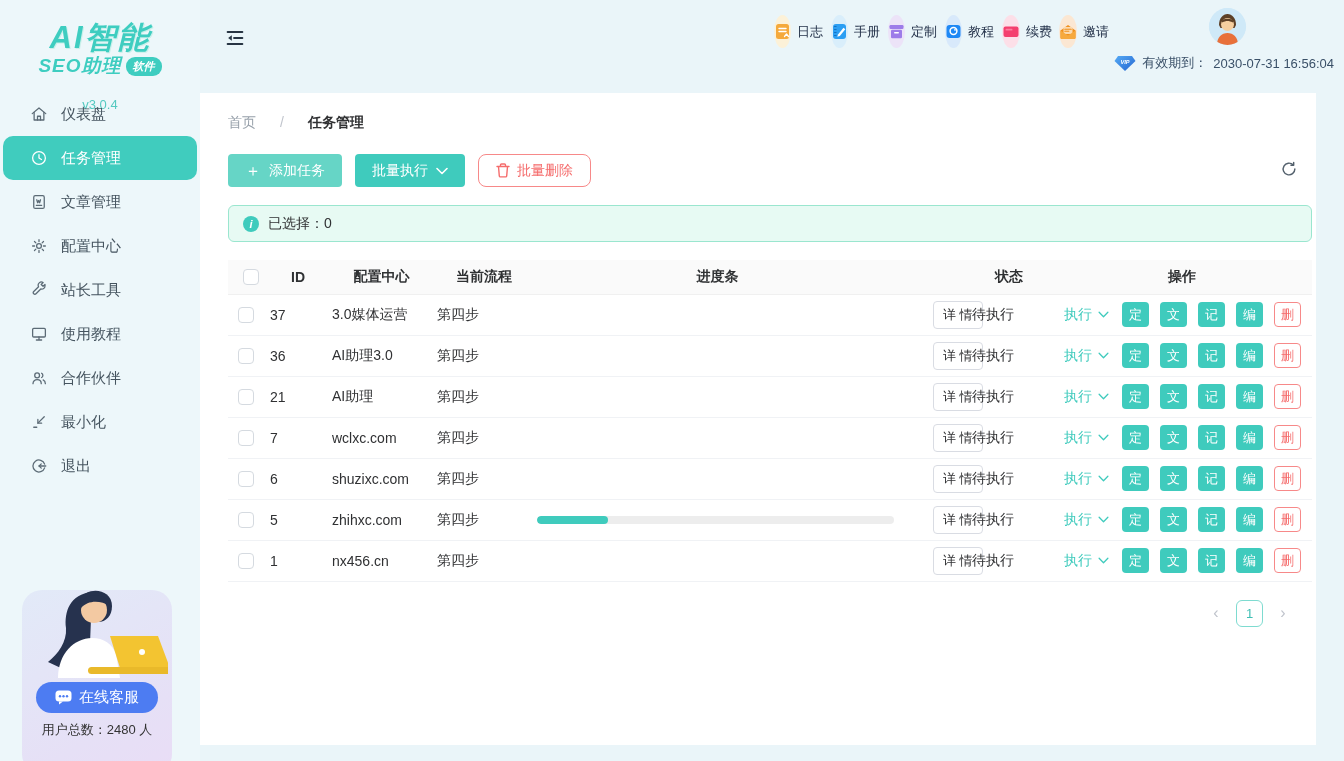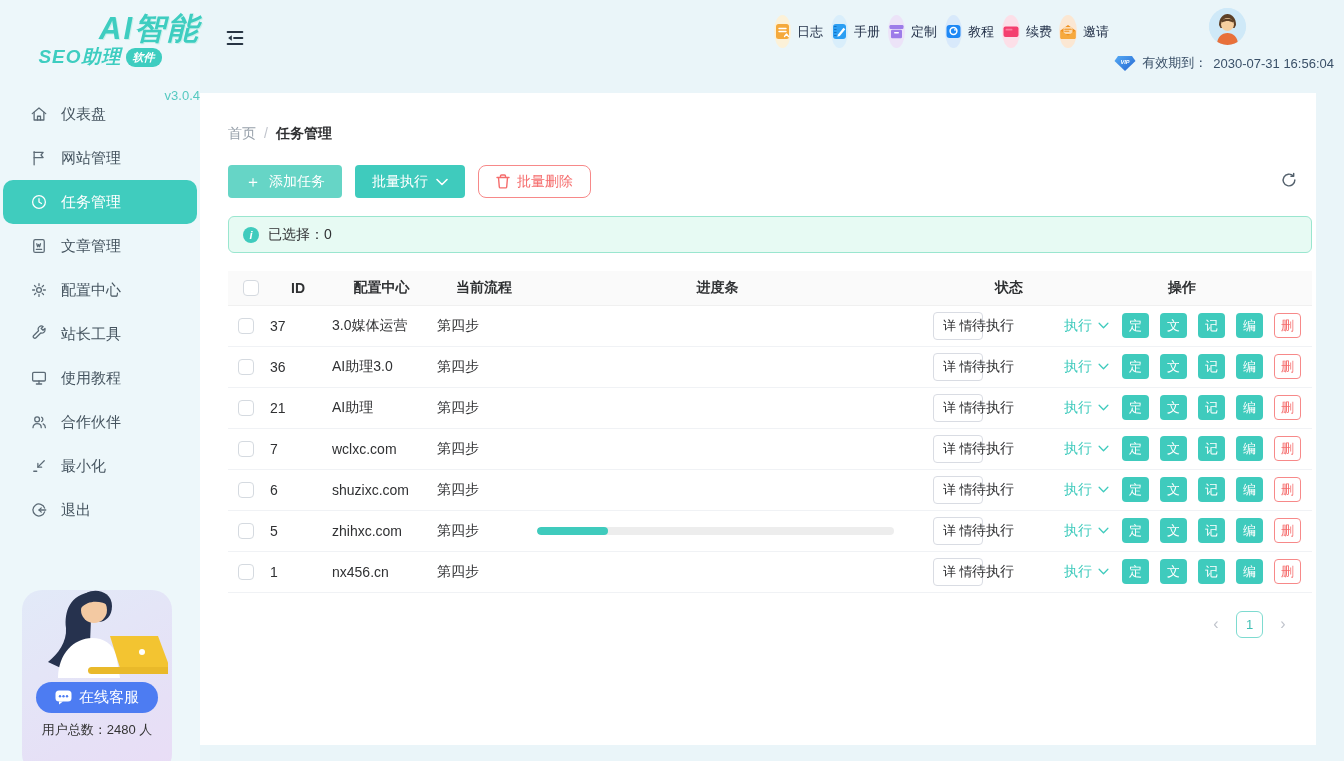--- a/index.html
+++ b/index.html
@@ -8,21 +8,21 @@
     position:relative;
     background:#eaf5f9;
     font-family:"Liberation Sans","DejaVu Sans",sans-serif;
     overflow:hidden;
     color:#303133;
   }
   svg { display:block; }
 
   
   .sidebar { position:absolute; left:0; top:0; width:200px; height:761px; background:#edf7fa; z-index:2; }
-  .logo { text-align:right; padding-top:12px; font-style:italic; }
+  .logo { text-align:center; padding-top:21px; font-style:italic; }
   .logo-line1 { font-size:31px; font-weight:bold; color:#3ecdc0; letter-spacing:2px; line-height:1.1; text-shadow:1px 1px 0 #c9f0ea; }
   .logo-line2-wrap { display:flex; justify-content:center; align-items:center; gap:4px; margin-top:-2px; }
   .logo-line2 { font-size:19px; font-weight:bold; color:#3ecdc0; letter-spacing:1px; }
   .logo-badge { background:#3ecdc0; color:#fff; font-size:11px; border-radius:9px; padding:2px 7px; font-weight:bold; }
   .logo-version { font-style:normal; color:#55c9c0; font-size:13px; margin-top:18px; }
 
   .menu { position:absolute; top:92px; left:0; width:200px; }
   .menu-item { height:44px; display:flex; align-items:center; gap:13px; padding-left:30px; font-size:15px; color:#45545f; cursor:pointer; }
   .menu-item .mi { width:18px; height:18px; color:#5c6b76; flex:0 0 18px; }
   .menu-item.active { background:#40ccbe; color:#fff; border-radius:10px; margin:0 3px; padding-left:27px; }
@@ -43,21 +43,21 @@
   .shortcut-circle { width:33px; height:33px; border-radius:50%; display:flex; align-items:center; justify-content:center; }
   .shortcut-label { font-size:13px; color:#24324a; white-space:nowrap; }
 
   .avatar { position:absolute; left:1009px; top:8px; width:37px; height:37px; border-radius:50%; background:#cfe9f8; overflow:hidden; cursor:pointer; }
   .vip-row { position:absolute; right:10px; top:54px; display:flex; align-items:center; gap:6px; font-size:13px; color:#3a5068; white-space:nowrap; }
 
   
   .panel { position:absolute; left:200px; top:93px; width:1116px; height:652px; background:#ffffff; }
   .panel-inner { padding:0 4px 0 28px; position:relative; }
 
-  .breadcrumb { padding-top:21px; font-size:14px; display:flex; gap:8px; align-items:flex-start;margin-top:11px; }
+  .breadcrumb { padding-top:21px; font-size:14px; display:flex; gap:24px; align-items:flex-start; }
   .bc-home { color:#97a0aa; cursor:pointer; }
   .bc-sep { color:#c0c4cc; }
   .bc-current { color:#303133; font-weight:bold; }
 
   .toolbar { margin-top:22px; display:flex; align-items:center; gap:13px; position:relative; }
   .btn { display:inline-flex; align-items:center; justify-content:center; gap:8px; height:33px; font-size:14px; border:none; border-radius:4px; cursor:pointer; padding:0 17px; }
   .btn-add { background:#66d5c6; color:#fff; }
   .btn-exec { background:#3fcbbd; color:#fff; }
   .btn-del { background:#fff; border:1px solid #f78989; color:#f56c6c; border-radius:8px; gap:7px; }
   .refresh-btn { position:absolute; right:14px; top:6px; width:18px; height:18px; color:#53606c; background:none; border:none; cursor:pointer; }
@@ -105,29 +105,20 @@
   <div class="menu">
     <div class="menu-item">
       <span class="mi">
         <svg viewBox="0 0 24 24" fill="none" stroke="currentColor" stroke-width="1.7" stroke-linecap="round" stroke-linejoin="round">
             <path d="M3 11.5 12 4l9 7.5"></path>
             <path d="M5.5 9.8V20h13V9.8"></path>
             <path d="M10 20v-5h4v5"></path>
           </svg>
       </span>
       <span>仪表盘</span>
-    </div>
-    <div class="menu-item">
-      <span class="mi">
-        <svg viewBox="0 0 24 24" fill="none" stroke="currentColor" stroke-width="1.7" stroke-linecap="round" stroke-linejoin="round">
-            <path d="M5.5 21V3.5"></path>
-            <path d="M5.5 4.5h12l-2.8 3.5 2.8 3.5h-12"></path>
-          </svg>
-      </span>
-      <span>网站管理</span>
     </div>
     <div class="menu-item active">
       <span class="mi">
         <svg viewBox="0 0 24 24" fill="none" stroke="currentColor" stroke-width="1.7" stroke-linecap="round" stroke-linejoin="round">
             <circle cx="12" cy="12" r="8.5"></circle>
             <path d="M12 7.5V12l3.3 2"></path>
           </svg>
       </span>
       <span>任务管理</span>
     </div>

